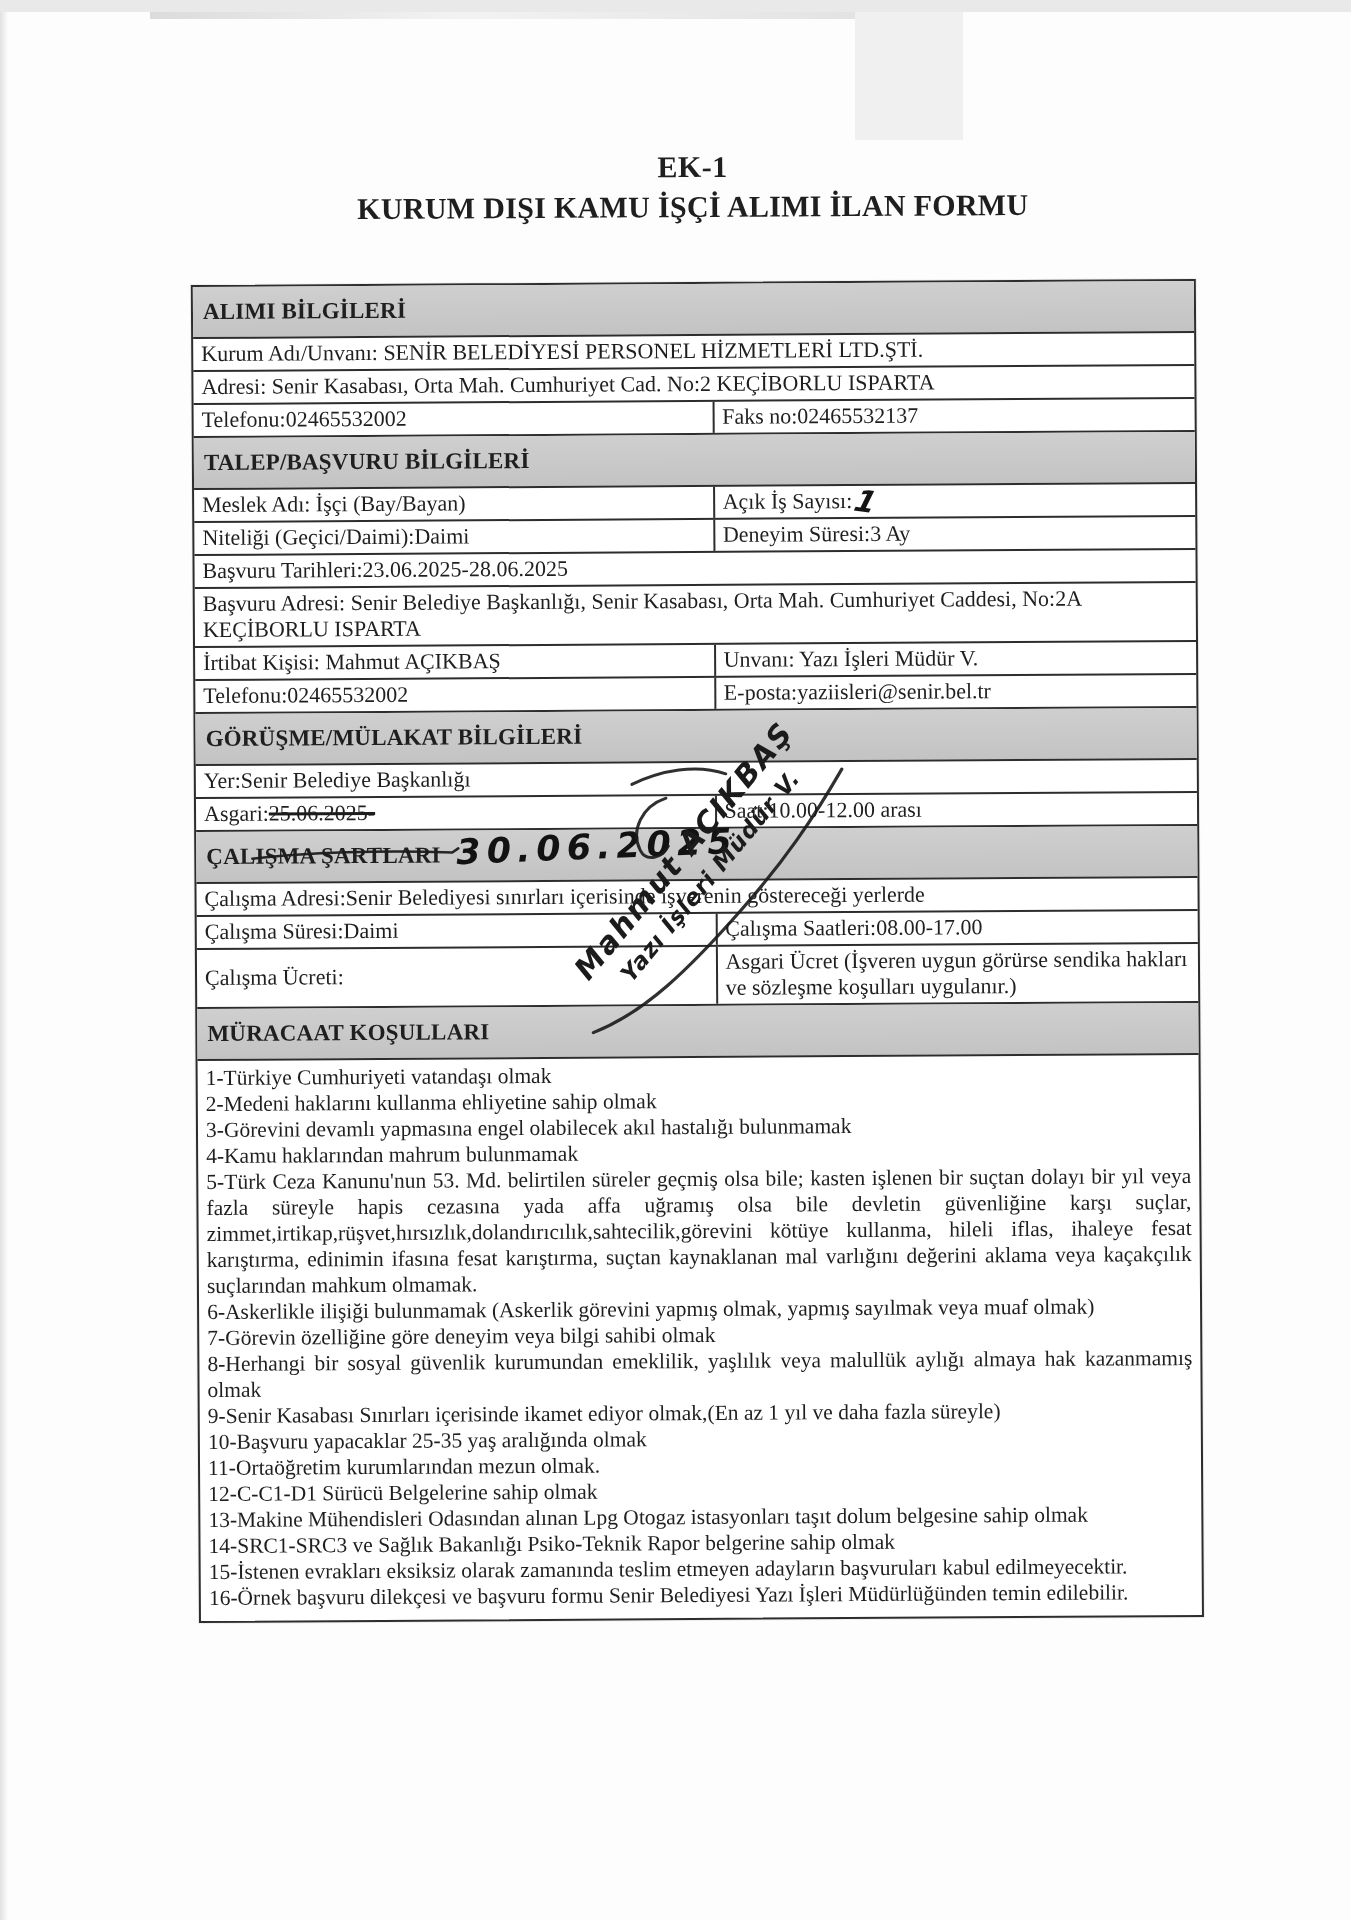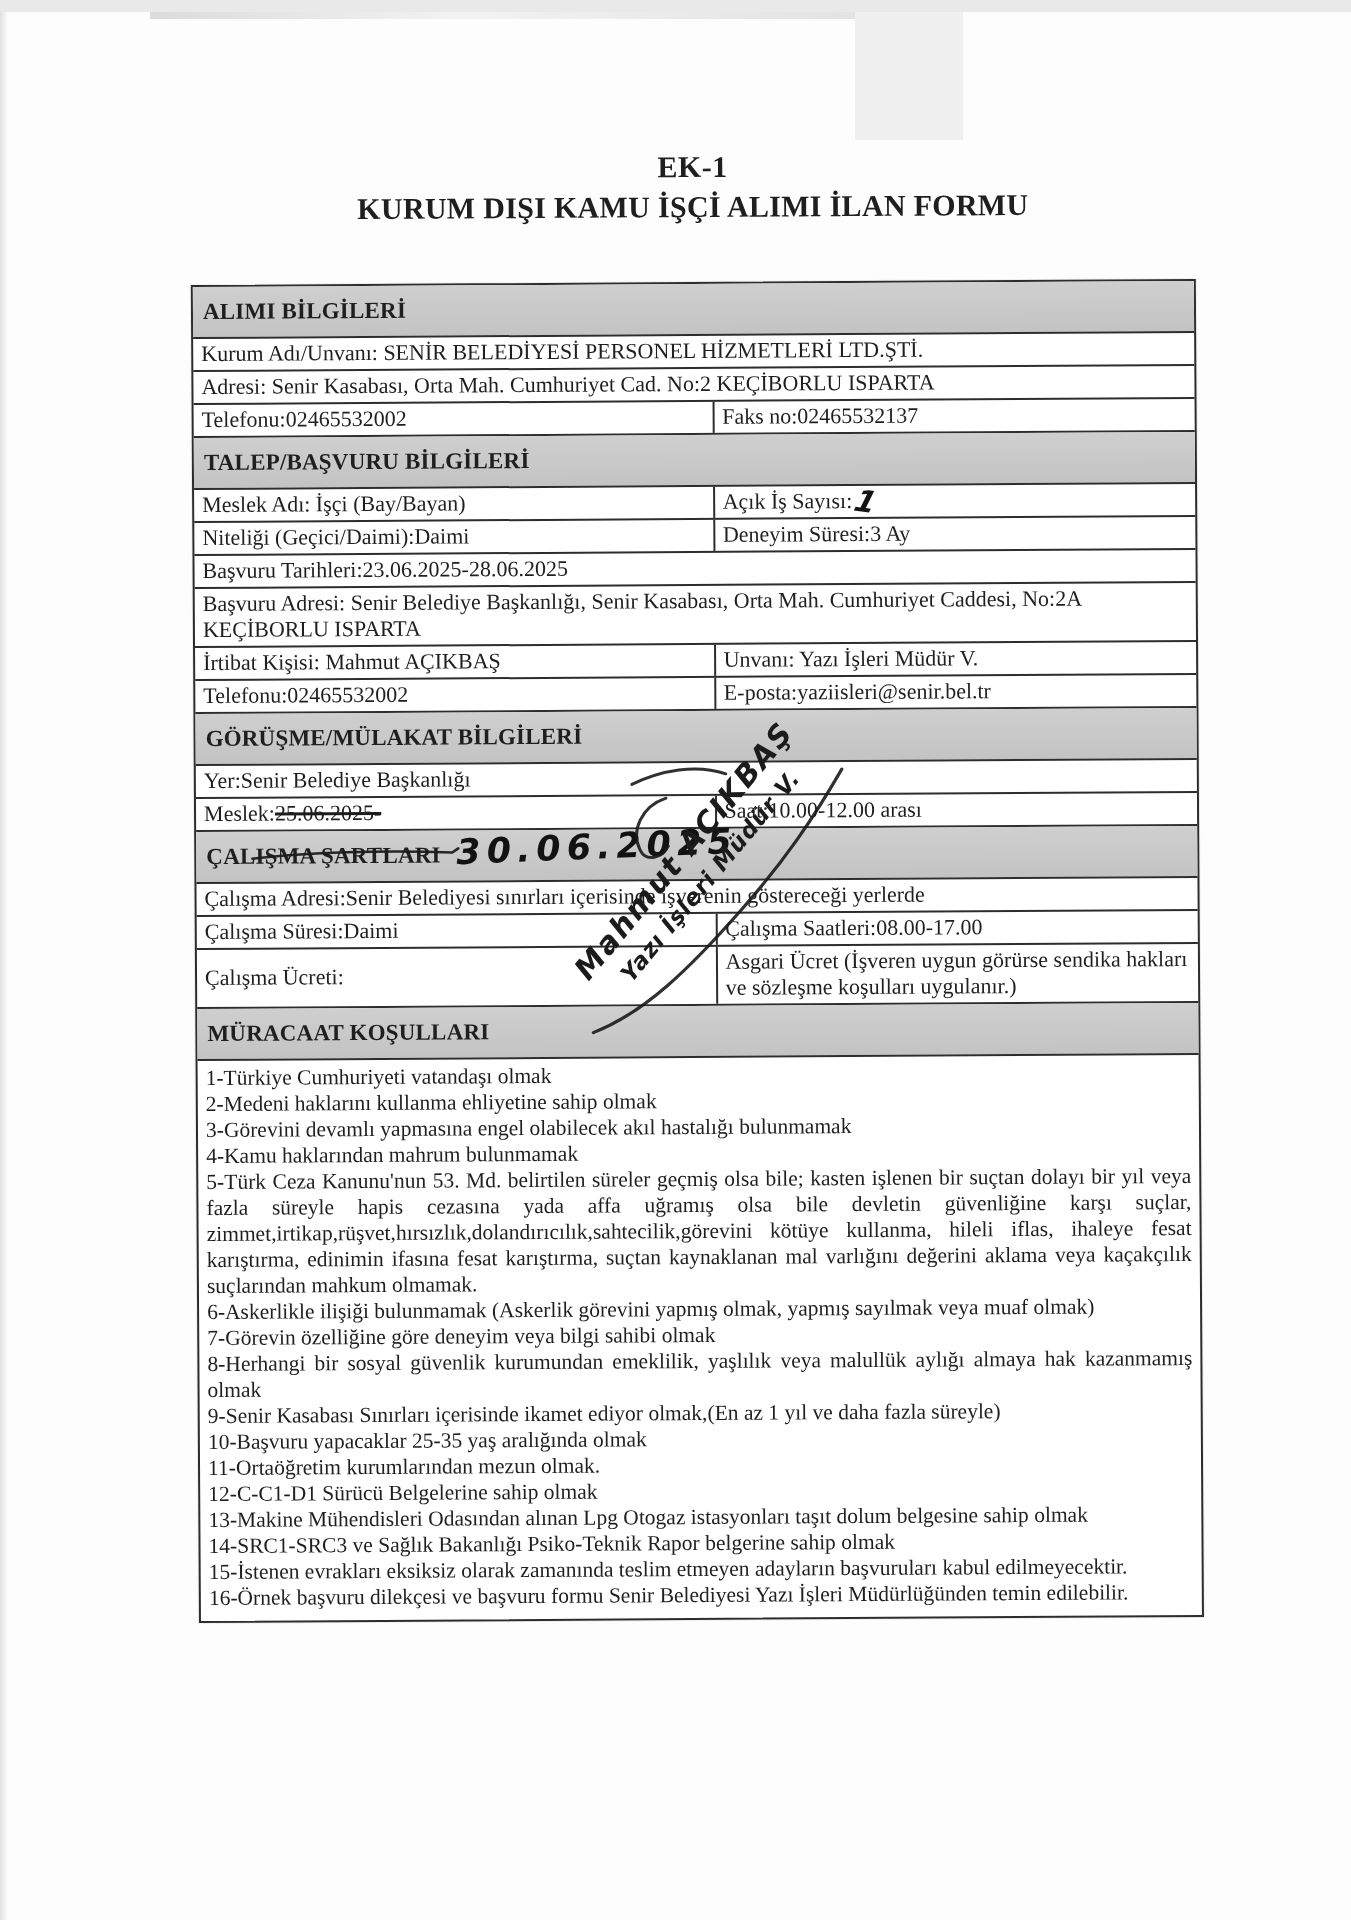--- a/index.html
+++ b/index.html
@@ -115,21 +115,21 @@
       </div>
 
       <div class="band">
         <span>GÖRÜŞME/MÜLAKAT BİLGİLERİ</span>
       </div>
       <div class="row full">
         <div class="cl">Yer:Senir Belediye Başkanlığı</div>
       </div>
       <div class="row">
         <div class="cl">
-          <span>Meslek:</span>
+          <span>Asgari:</span>
           <span class="strike">25.06.2025-</span>
         </div>
         <div class="cr">Saat:10.00-12.00 arası</div>
       </div>
 
       <div class="band">
         <span>ÇALIŞMA ŞARTLARI</span>
       </div>
       <div class="row full">
         <div class="cl">Çalışma Adresi:Senir Belediyesi sınırları içerisinde işverenin göstereceği yerlerde</div>

